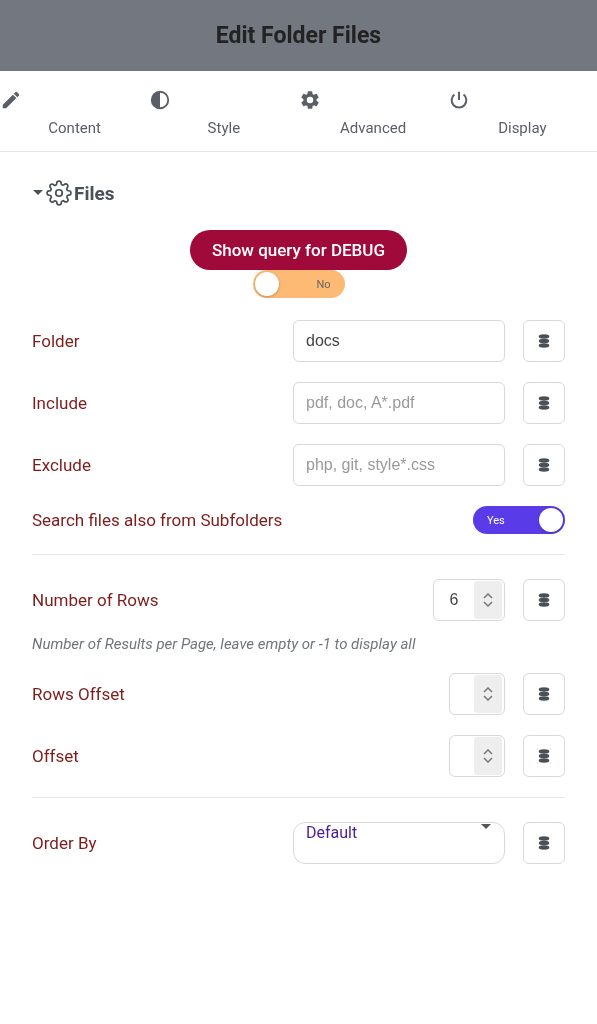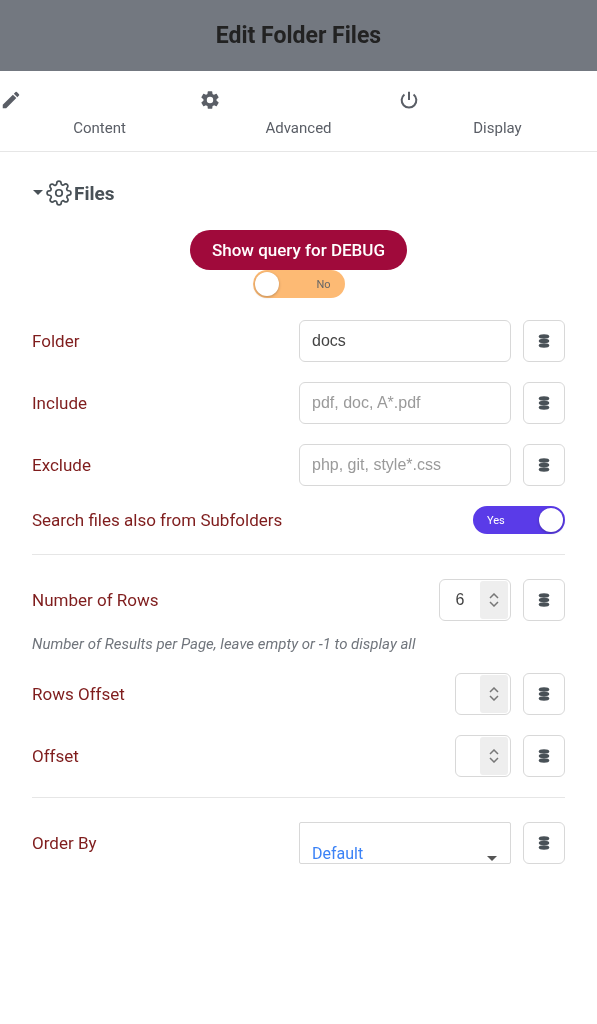--- a/index.html
+++ b/index.html
@@ -19,31 +19,31 @@
 .toggle { width: 92px; height: 28px; border-radius: 16px; position: relative; cursor: pointer; display: flex; align-items: center; }
 .toggle.off { background: #fdba74; justify-content: flex-end; padding-right: 14px; }
 .toggle.on { background: #5a3be8; justify-content: flex-start; padding-left: 14px; }
 .toggle .knob { position: absolute; width: 24px; height: 24px; background: #fff; border-radius: 50%; top: 2px; box-shadow: 0 1px 3px rgba(0,0,0,0.25); }
 .toggle.off .knob { left: 2px; }
 .toggle.on .knob { right: 2px; }
 .toggle .tog-label { font-size: 11px; color: #666; }
 .toggle.on .tog-label { color: #fff; }
 .field-row { display: flex; align-items: center; justify-content: space-between; margin-bottom: 20px; gap: 14px; }
 .field-label { font-size: 17px; color: #7f1d1d; flex: 0 0 auto; }
-.input-group { display: flex; gap: 12px; flex: 0 0 auto; }
+.input-group { display: flex; gap: 18px; flex: 0 0 auto; }
 .text-input { width: 212px; height: 42px; border: 1px solid #d8d8d8; border-radius: 6px; padding: 0 12px; font-size: 16px; color: #444; background: #fff; }
 .text-input::placeholder { color: #9a9a9a; }
 .dyn-btn { width: 42px; height: 42px; border: 1px solid #d8d8d8; border-radius: 6px; background: #fff; display: flex; align-items: center; justify-content: center; cursor: pointer; }
 .num-input { width: 72px; height: 42px; border: 1px solid #d8d8d8; border-radius: 6px; background: #fff; display: flex; align-items: center; }
 .num-input .num-val { flex: 1; text-align: center; font-size: 16px; color: #444; border: none; background: none; width: 40px; outline: none; }
 .stepper { width: 28px; height: 38px; margin: 2px 2px 2px 0; background: #eee; border-radius: 3px; display: flex; flex-direction: column; align-items: center; justify-content: center; gap: 2px; }
 .stepper svg { width: 10px; height: 6px; }
 .helper { font-size: 15px; font-style: italic; color: #70757c; margin: -6px 0 20px; }
 .divider { border: none; border-top: 1px solid #e6e6e6; margin: 8px 0 24px; }
-.select-input { width: 212px; height: 42px; border: 1px solid #d8d8d8; border-radius: 2px; padding: 0 12px; font-size: 16px; color: #3b82f6; background: #fff; display: flex; align-items: flex-end; justify-content: space-between; cursor: pointer; }
+.select-input { width: 212px; height: 42px; border: 1px solid #d8d8d8; border-radius: 12px; padding: 0 12px; font-size: 16px; color: #4c1d95; background: #fff; display: flex; align-items: flex-start; justify-content: space-between; cursor: pointer; }
 .switch-row { display: flex; align-items: center; justify-content: space-between; margin-bottom: 20px; text-align: right; }
 svg { display: block; }
 </style>
 </head>
 <body>
 
 <div class="header">
   <h1>Edit Folder Files</h1>
 </div>
 
@@ -52,20 +52,28 @@
     <span class="tab-icon">
       <svg viewBox="0 0 24 24" width="22" height="22" fill="#5a5e66">
           <path d="M3 17.25V21h3.75L17.81 9.94l-3.75-3.75L3 17.25zM20.71 7.04a1 1 0 0 0 0-1.41l-2.34-2.34a1 1 0 0 0-1.41 0l-1.83 1.83 3.75 3.75 1.83-1.83z"></path>
         </svg>
     </span>
     <span>Content</span>
   </div>
   <div class="tab">
     <span class="tab-icon">
       <svg viewBox="0 0 24 24" width="22" height="22" fill="#5a5e66">
+          <path d="M12 2a10 10 0 1 0 0 20 10 10 0 0 0 0-20zm0 18V4a8 8 0 0 1 0 16z"></path>
+        </svg>
+    </span>
+    <span>Style</span>
+  </div>
+  <div class="tab">
+    <span class="tab-icon">
+      <svg viewBox="0 0 24 24" width="22" height="22" fill="#5a5e66">
           <path d="M19.14 12.94a7.07 7.07 0 0 0 0-1.88l2.03-1.58a.5.5 0 0 0 .12-.64l-1.92-3.32a.5.5 0 0 0-.6-.22l-2.39.96a7.03 7.03 0 0 0-1.62-.94l-.36-2.54a.5.5 0 0 0-.5-.42h-3.84a.5.5 0 0 0-.5.42l-.36 2.54c-.58.24-1.12.55-1.62.94l-2.39-.96a.5.5 0 0 0-.6.22L2.71 8.84a.5.5 0 0 0 .12.64l2.03 1.58a7.07 7.07 0 0 0 0 1.88l-2.03 1.58a.5.5 0 0 0-.12.64l1.92 3.32c.14.24.42.34.6.22l2.39-.96c.5.39 1.04.7 1.62.94l.36 2.54c.04.24.25.42.5.42h3.84c.25 0 .46-.18.5-.42l.36-2.54c.58-.24 1.12-.55 1.62-.94l2.39.96c.18.12.46.02.6-.22l1.92-3.32a.5.5 0 0 0-.12-.64l-2.03-1.58zM12 15.5A3.5 3.5 0 1 1 12 8.5a3.5 3.5 0 0 1 0 7z"></path>
         </svg>
     </span>
     <span>Advanced</span>
   </div>
   <div class="tab">
     <span class="tab-icon">
       <svg viewBox="0 0 24 24" width="22" height="22" fill="none" stroke="#5a5e66" stroke-width="2.2">
           <path d="M12 3v9"></path>
           <path d="M7 6a8 8 0 1 0 10 0"></path>

